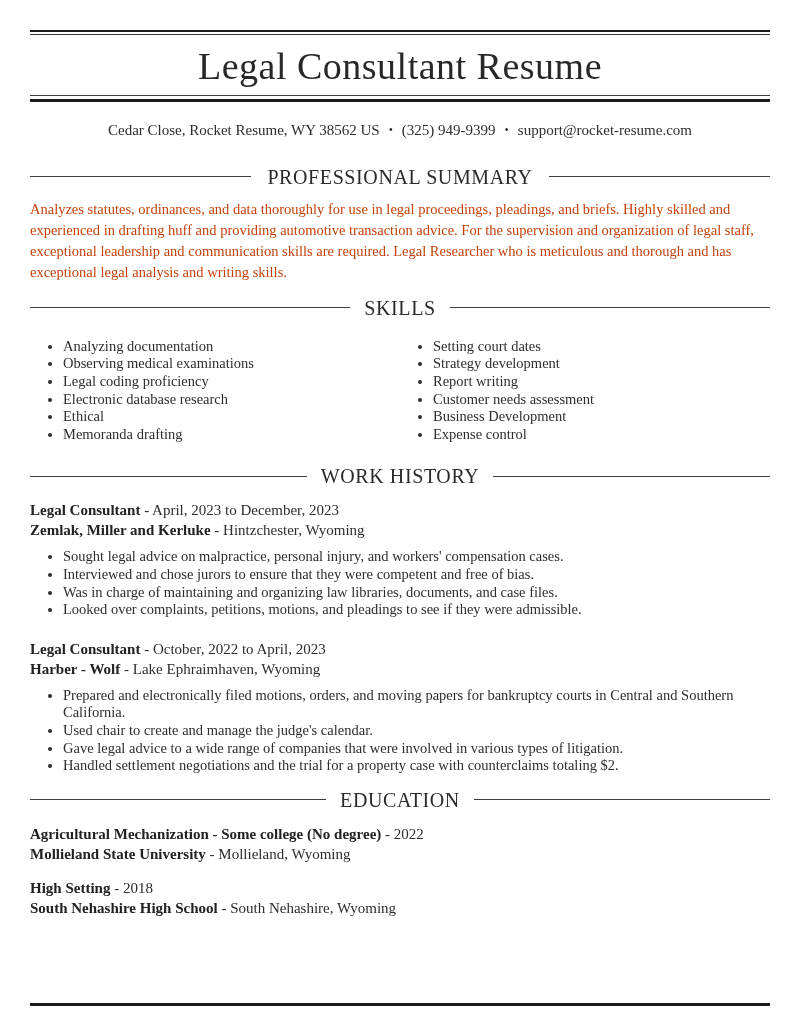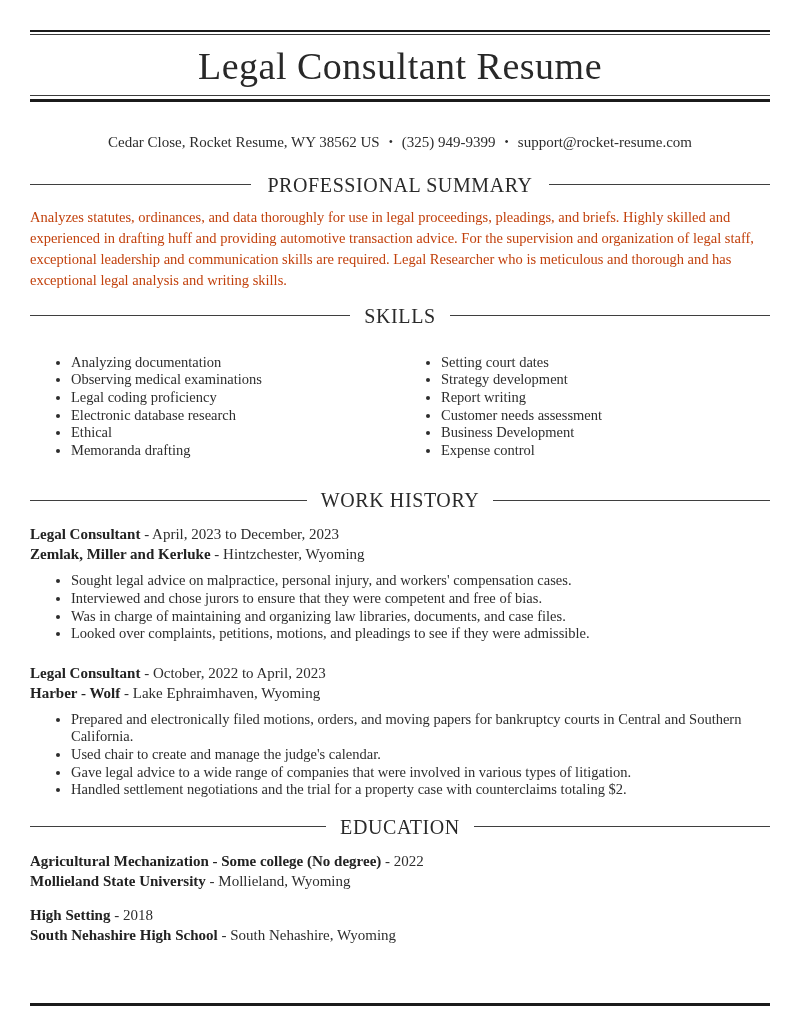--- a/index.html
+++ b/index.html
@@ -29,25 +29,25 @@
     letter-spacing: 0.5px;
     color: #282828;
     line-height: 1.18;
   }
 
   .rule-title-bottom { margin-top: 6px; }
   .rule-title-bottom .thin  { border-top: 1px solid #3c3c3c; }
   .rule-title-bottom .thick { border-top: 3px solid #1b1b1b; margin-top: 3px; }
 
   .contact-line {
-    margin-top: 32px;
+    margin-top: 16px;
     text-align: center;
     font-size: 15px;
     color: #2d2d2d;
-    line-height: 17px;
+    line-height: 25px;
   }
   .contact-line .sep { display: inline-block; margin: 0 9px; font-size: 12px; vertical-align: 1px; }
 
   
   .sec-header { display: flex; align-items: center; gap: 14px; }
   .sec-header .line { flex: 1 1 0; border-top: 1.5px solid #3f3f3f; }
   .sec-header .label {
     font-size: 20px;
     color: #2a2a2a;
     letter-spacing: 0.6px;
@@ -60,21 +60,21 @@
   .mt-edu      { margin-top: 13px; }
 
   .summary-text {
     margin: 10px 0 0 0;
     font-size: 14.5px;
     line-height: 21px;
     color: #c2410c;
   }
 
   ul.bullets {
-    margin: 16px;
+    margin: 8px;
     padding-left: 25px;
     list-style: disc;
     font-size: 14.5px;
     color: #2d2d2d;
   }
   ul.bullets li { line-height: 17.6px; }
 
   .skills-cols { display: flex; margin-top: 10px; }
   .skills-cols .col { width: 50%; }
 

